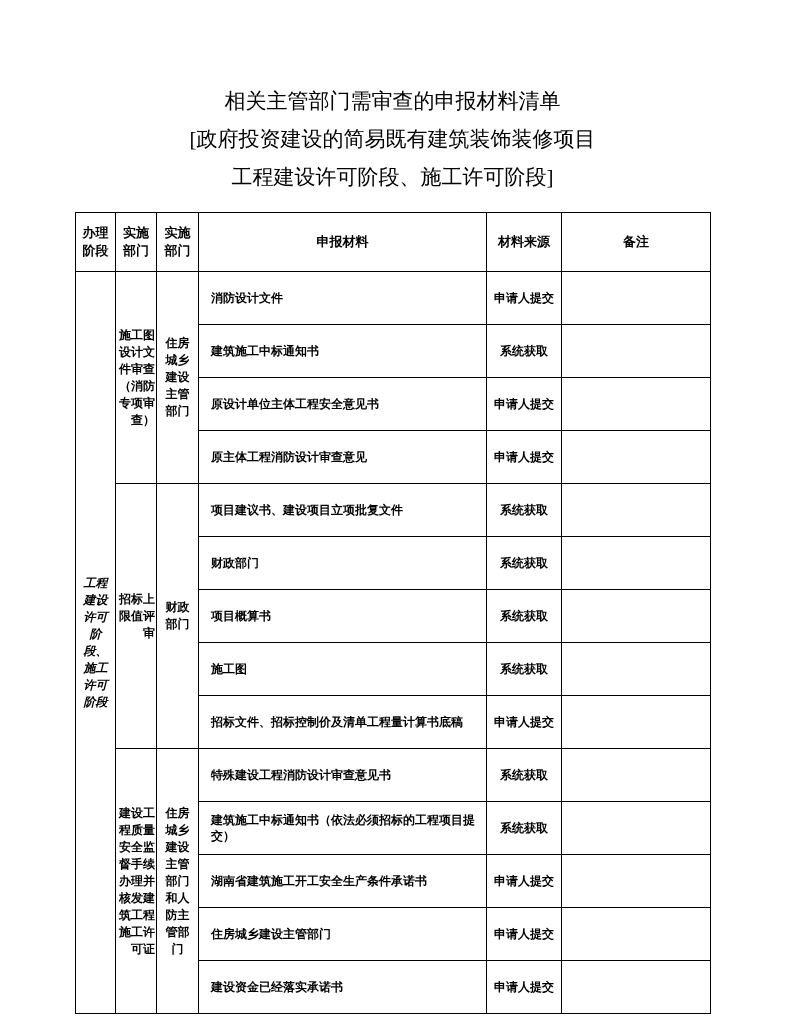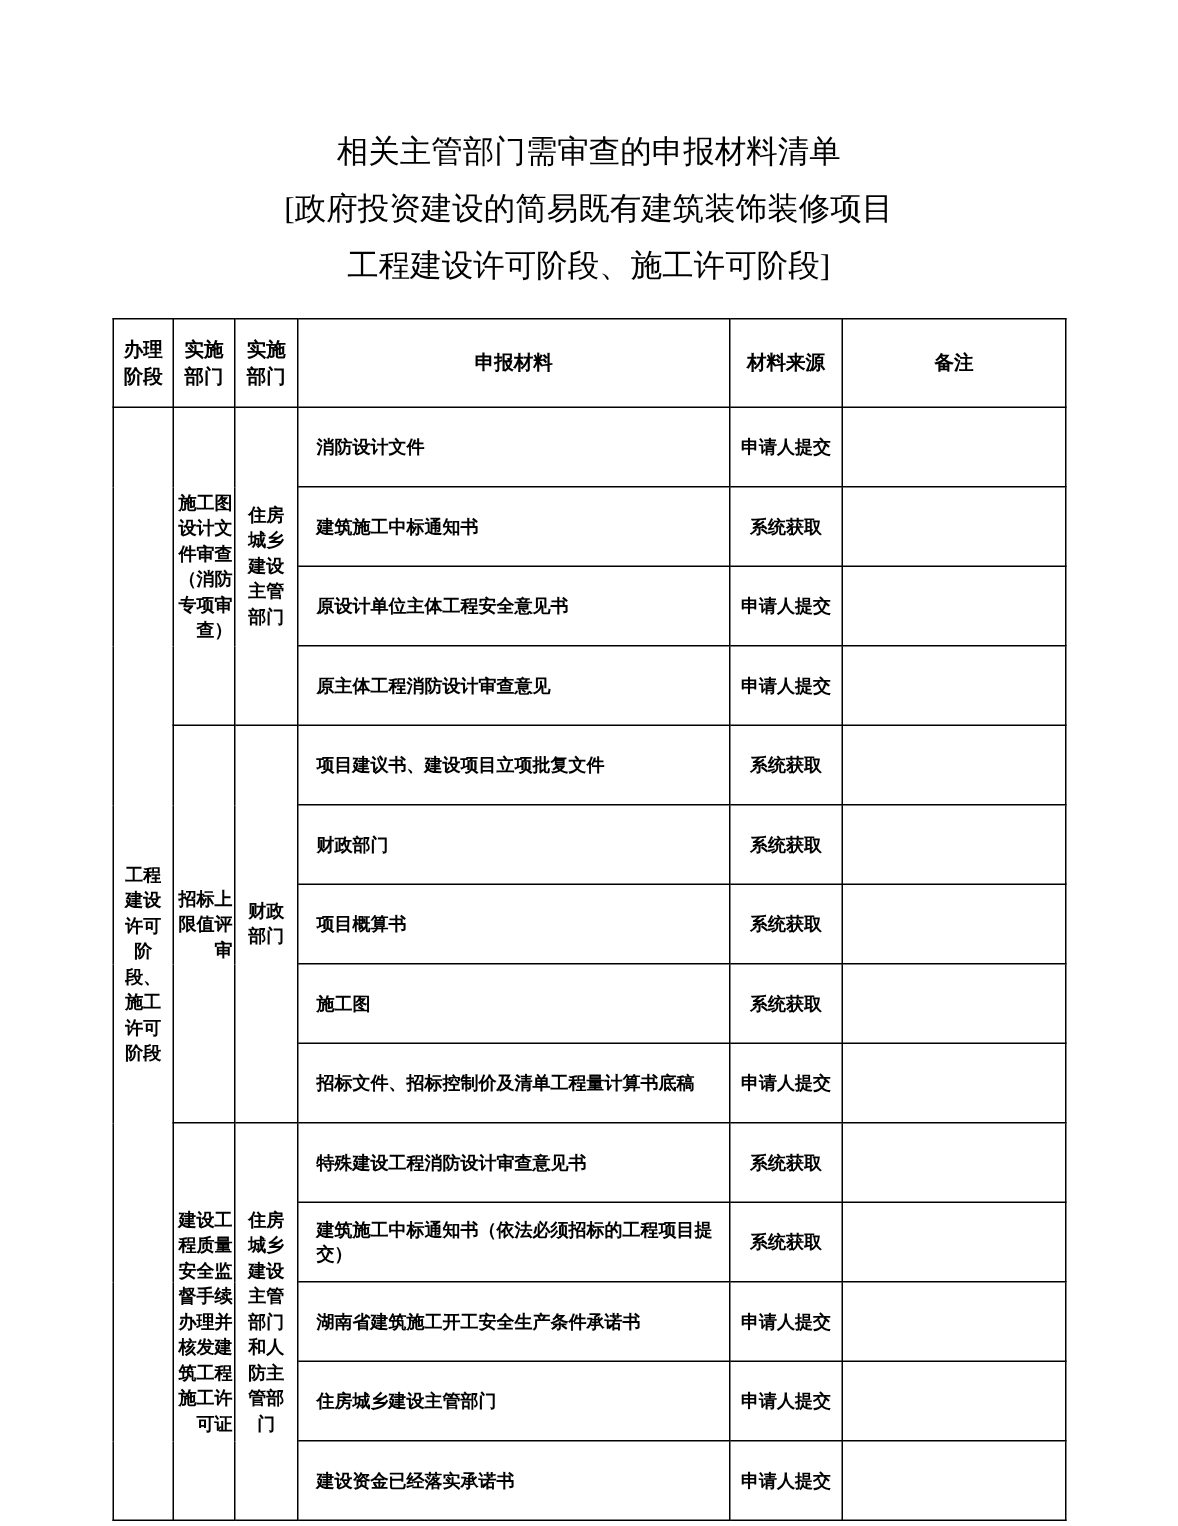--- a/index.html
+++ b/index.html
@@ -37,20 +37,21 @@
     height: 54px;
     font-size: 13px;
     text-align: center;
     padding: 2px 3px;
   }
   td.stage-cell {
     font-size: 12px;
     text-align: center;
     padding: 2px 4px;
     line-height: 17px;
+    font-style: italic;
   }
   td.item-cell {
     font-size: 12px;
     text-align: right;
     padding: 2px 1px;
     line-height: 17px;
   }
   td.dept-cell {
     font-size: 12px;
     text-align: center;

